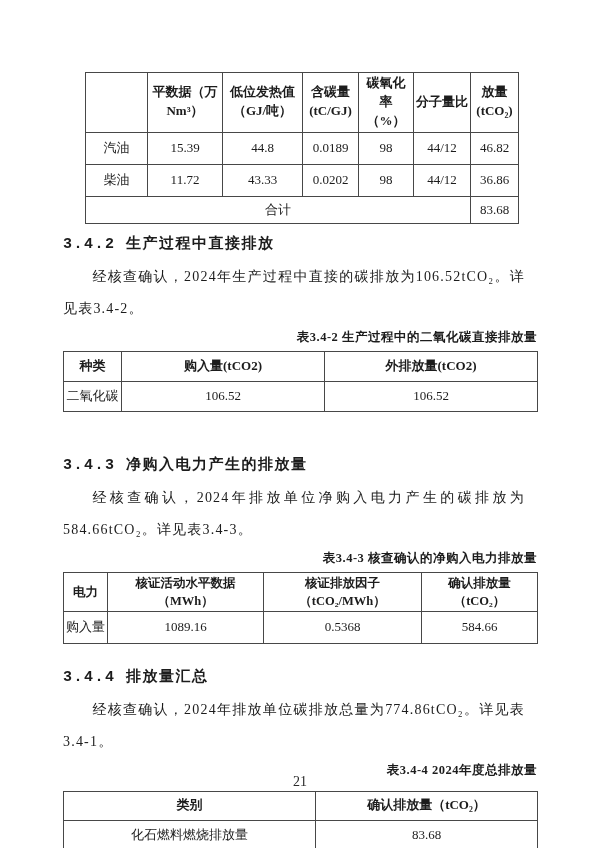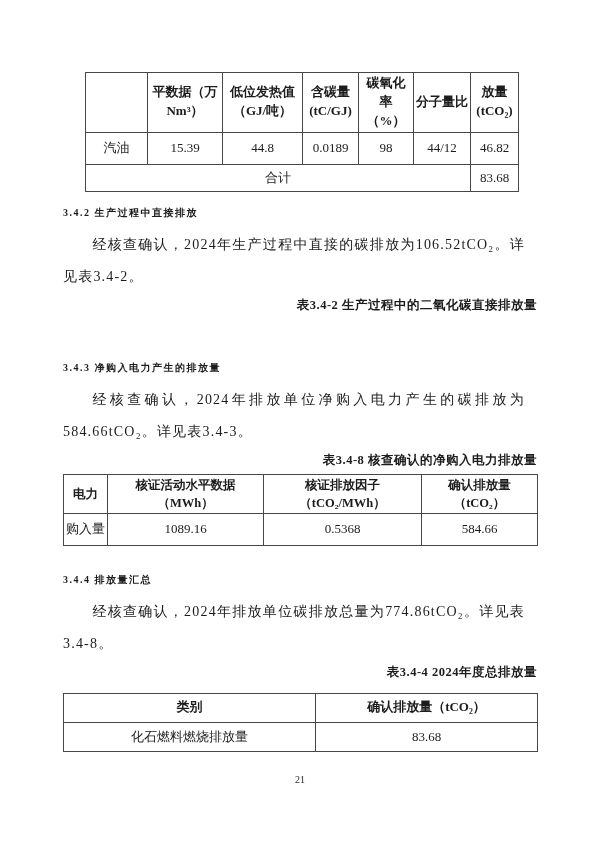--- a/index.html
+++ b/index.html
@@ -36,24 +36,25 @@
 
   
   table.fuel { width: 433px; margin-left: 22px; }
   table.fuel th { height: 55px; font-size: 13px; }
   table.fuel td { height: 32px; }
   table.fuel tr.total-row td { height: 27px; }
 
   
   .sec {
     margin: 11px 0 0 0;
-    font-size: 10px;
+    font-size: 15px;
     font-weight: bold;
     letter-spacing: 1.5px;
     line-height: 20px;
+    font-family: Liberation Mono, monospace;
   }
   .sec.gap-lg { margin-top: 44px; }
   .sec.gap-md { margin-top: 24px; }
 
   .para {
     margin: 6px 12px 0 0;
     font-size: 14px;
     line-height: 32px;
     letter-spacing: 1.2px;
     text-align: justify;
@@ -76,21 +77,21 @@
   table.t3 th { font-size: 12.5px; letter-spacing: 0; }
   table.t4 { width: 474px; margin-top: 12px; }
   table.t4 th, table.t4 td { height: 29px; }
   td.lbl-left { text-align: left; padding-left: 4px; }
 
   .pagenum {
     position: absolute;
     top: 774px; left: 0;
     width: 100%;
     text-align: center;
-    font-size: 10px;
+    font-size: 14px;
     color: #2a2a2a;
   }
 </style>
 </head>
 <body>
 
 <div class="page">
   <div class="content">
 
     <table class="tbl fuel">
@@ -120,34 +121,62 @@
         </tr>
         <tr>
           <td>汽油</td>
           <td>15.39</td>
           <td>44.8</td>
           <td>0.0189</td>
           <td>98</td>
           <td>44/12</td>
           <td>46.82</td>
         </tr>
+        <tr>
+          <td>柴油</td>
+          <td>11.72</td>
+          <td>43.33</td>
+          <td>0.0202</td>
+          <td>98</td>
+          <td>44/12</td>
+          <td>36.86</td>
+        </tr>
         <tr class="total-row">
           <td colspan="6">合计</td>
           <td>83.68</td>
         </tr>
       </tbody>
     </table>
 
     <h3 class="sec">3.4.2 生产过程中直接排放</h3>
     <p class="para">经核查确认，2024年生产过程中直接的碳排放为106.52tCO₂。详见表3.4-2。</p>
     <div class="caption">表3.4-2 生产过程中的二氧化碳直接排放量</div>
+    <table class="tbl t2">
+      <colgroup>
+        <col style="width:58px">
+          <col style="width:203px">
+          <col style="width:213px">
+      </colgroup>
+      <tbody>
+        <tr>
+          <th>种类</th>
+          <th>购入量(tCO2)</th>
+          <th>外排放量(tCO2)</th>
+        </tr>
+        <tr>
+          <td class="lbl-left">二氧化碳</td>
+          <td>106.52</td>
+          <td>106.52</td>
+        </tr>
+      </tbody>
+    </table>
 
     <h3 class="sec gap-lg">3.4.3 净购入电力产生的排放量</h3>
     <p class="para">经核查确认，2024年排放单位净购入电力产生的碳排放为584.66tCO₂。详见表3.4-3。</p>
-    <div class="caption">表3.4-8 核查确认的净购入电力排放量</div>
+    <div class="caption">表3.4-3 核查确认的净购入电力排放量</div>
     <table class="tbl t3">
       <colgroup>
         <col style="width:44px">
           <col style="width:156px">
           <col style="width:158px">
           <col style="width:116px">
       </colgroup>
       <tbody>
         <tr>
           <th>电力</th>
@@ -158,21 +187,21 @@
         <tr>
           <td>购入量</td>
           <td>1089.16</td>
           <td>0.5368</td>
           <td>584.66</td>
         </tr>
       </tbody>
     </table>
 
     <h3 class="sec gap-md">3.4.4 排放量汇总</h3>
-    <p class="para">经核查确认，2024年排放单位碳排放总量为774.86tCO₂。详见表3.4-8。</p>
+    <p class="para">经核查确认，2024年排放单位碳排放总量为774.86tCO₂。详见表3.4-1。</p>
     <div class="caption">表3.4-4 2024年度总排放量</div>
     <table class="tbl t4">
       <colgroup>
         <col style="width:252px">
           <col style="width:222px">
       </colgroup>
       <tbody>
         <tr>
           <th>类别</th>
           <th>确认排放量（tCO₂）</th>

